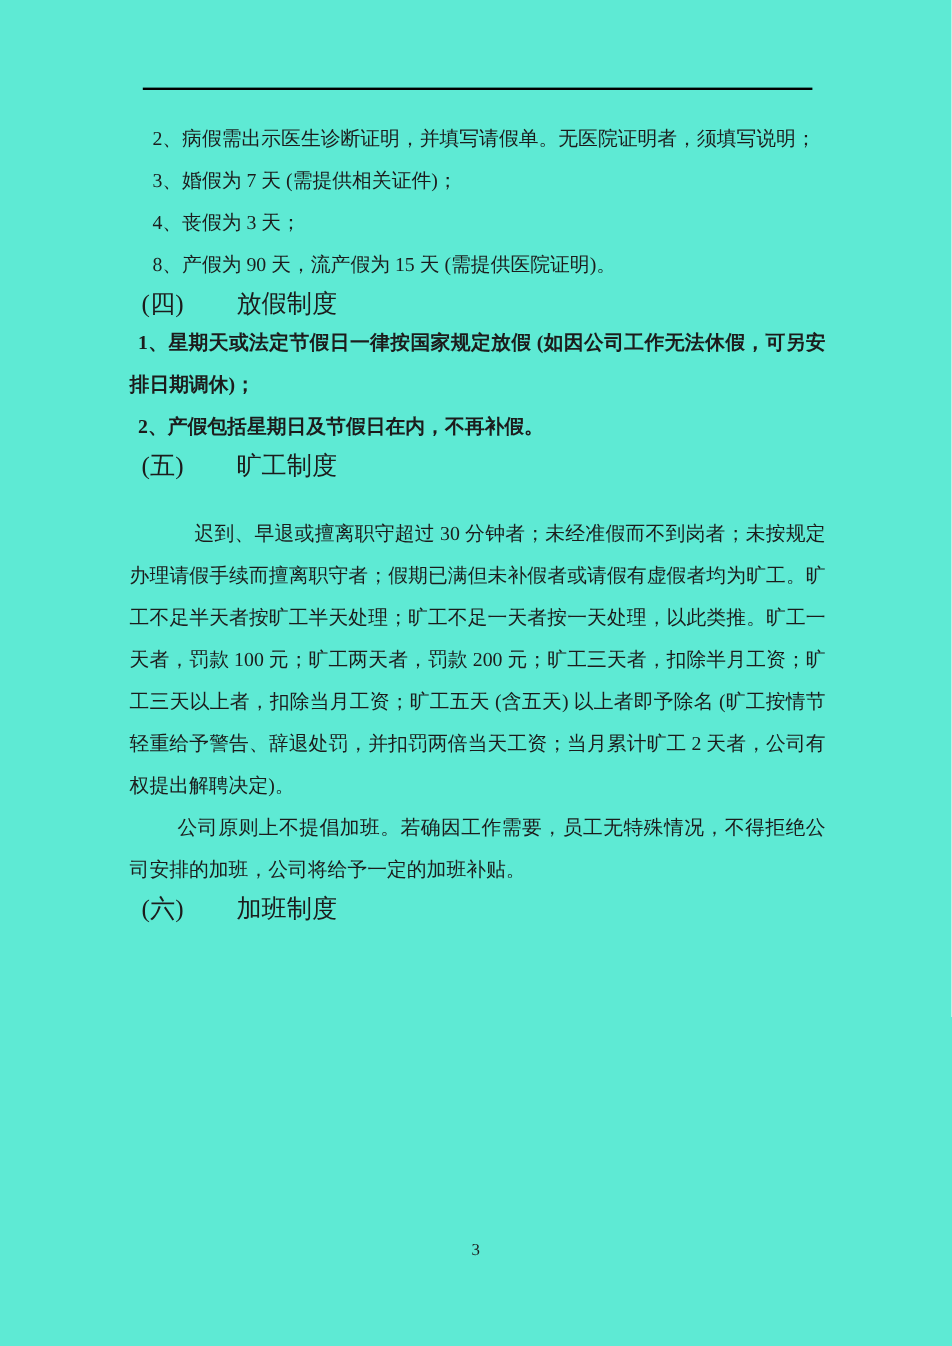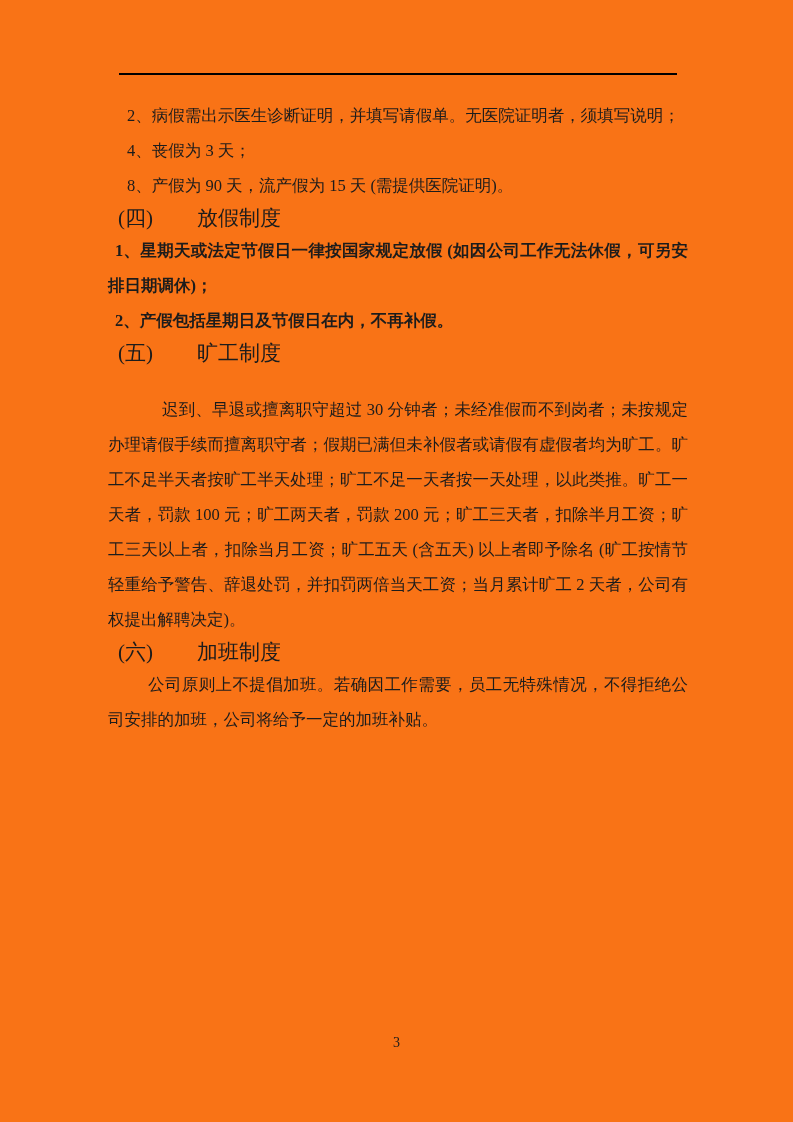--- a/index.html
+++ b/index.html
@@ -4,21 +4,21 @@
 <style>
   html, body {
     margin: 0;
     padding: 0;
     background: #ffffff;
   }
   .page {
     position: relative;
     width: 793px;
     height: 1122px;
-    background: #f97316;
+    background: #5eead4;
     overflow: hidden;
     font-family: "Liberation Serif", "DejaVu Serif", serif;
     color: #1c1c1c;
   }
   .header-rule {
     position: absolute;
     left: 119px;
     top: 73px;
     width: 558px;
     border-top: 2px solid #000000;
@@ -68,44 +68,45 @@
 <body>
 
 <div class="page">
 
   <div class="header-rule"></div>
 
   <div class="doc-body">
 
     <div>
         <div class="para item-a">2、病假需出示医生诊断证明，并填写请假单。无医院证明者，须填写说明；</div>
+        <div class="para item-a">3、婚假为 7 天 (需提供相关证件)；</div>
         <div class="para item-a">4、丧假为 3 天；</div>
         <div class="para item-a">8、产假为 90 天，流产假为 15 天 (需提供医院证明)。</div>
       </div>
 
     <div class="para heading">
       <span class="h-num">(四)</span><span class="h-title">放假制度</span>
     </div>
 
     <div>
         <div class="para item-b">1、星期天或法定节假日一律按国家规定放假 (如因公司工作无法休假，可另安排日期调休)；</div>
         <div class="para item-b">2、产假包括星期日及节假日在内，不再补假。</div>
       </div>
 
     <div class="para heading">
       <span class="h-num">(五)</span><span class="h-title">旷工制度</span>
     </div>
 
     <div class="para indent-3">迟到、早退或擅离职守超过 30 分钟者；未经准假而不到岗者；未按规定办理请假手续而擅离职守者；假期已满但未补假者或请假有虚假者均为旷工。旷工不足半天者按旷工半天处理；旷工不足一天者按一天处理，以此类推。旷工一天者，罚款 100 元；旷工两天者，罚款 200 元；旷工三天者，扣除半月工资；旷工三天以上者，扣除当月工资；旷工五天 (含五天) 以上者即予除名 (旷工按情节轻重给予警告、辞退处罚，并扣罚两倍当天工资；当月累计旷工 2 天者，公司有权提出解聘决定)。</div>
 
+    <div class="para indent-2">公司原则上不提倡加班。若确因工作需要，员工无特殊情况，不得拒绝公司安排的加班，公司将给予一定的加班补贴。</div>
+
     <div class="para heading">
       <span class="h-num">(六)</span><span class="h-title">加班制度</span>
     </div>
-
-    <div class="para indent-2">公司原则上不提倡加班。若确因工作需要，员工无特殊情况，不得拒绝公司安排的加班，公司将给予一定的加班补贴。</div>
 
   </div>
 
   <div class="footer">
     <span>3</span>
   </div>
 
 </div>
 
 </body></html>

